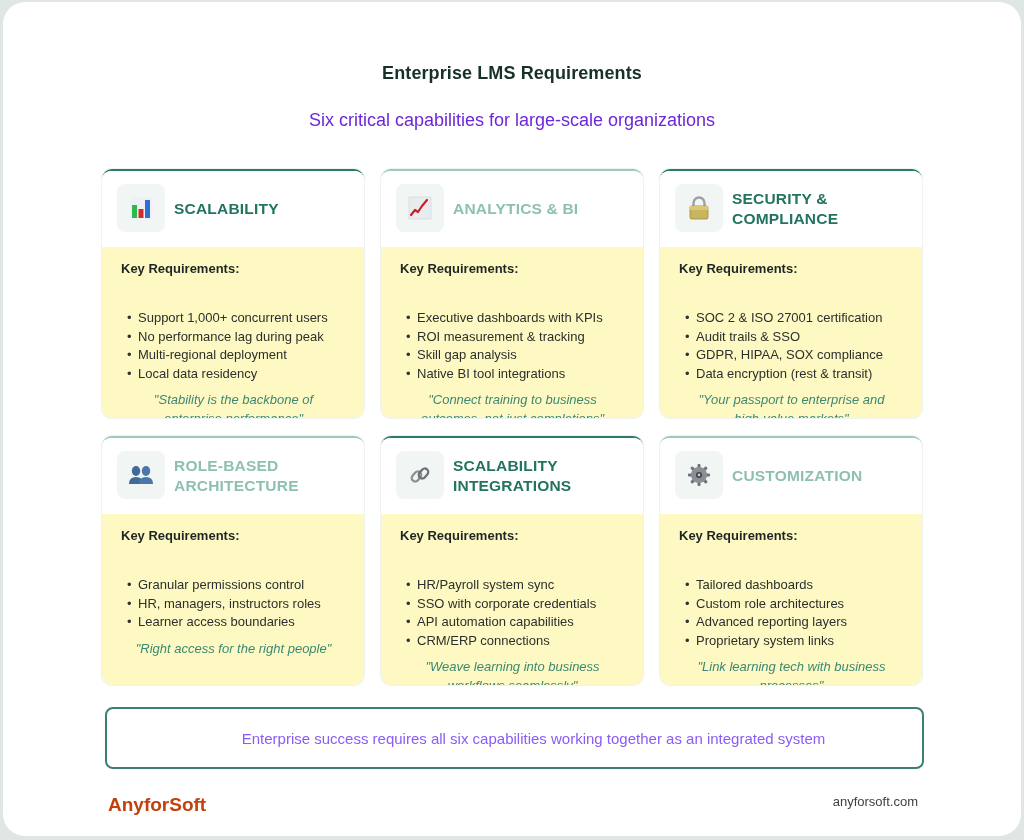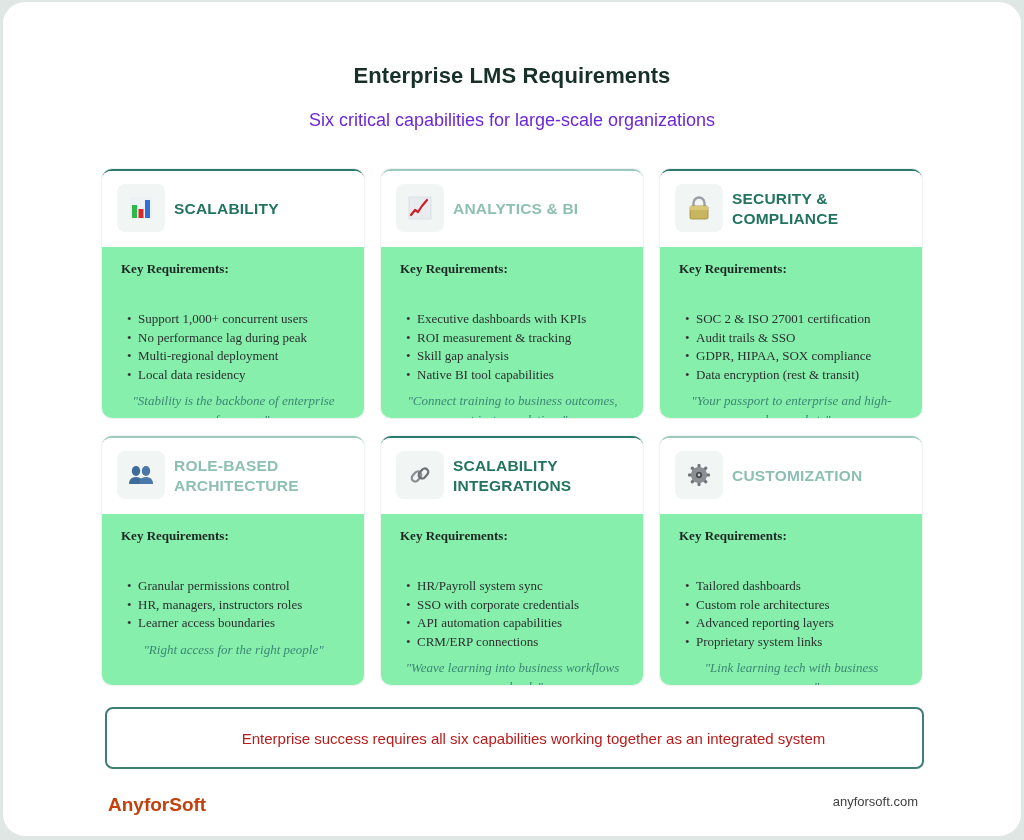--- a/index.html
+++ b/index.html
@@ -4,21 +4,21 @@
   <style>
     * { box-sizing: border-box; margin: 0; padding: 0; }
     html, body { width: 1024px; height: 840px; background: #dfe6e3; overflow: hidden; }
     body { font-family: "Liberation Sans", "DejaVu Sans", sans-serif; }
     .frame {
       position: absolute; left: 3px; top: 2px; width: 1018px; height: 834px;
       background: #ffffff; border-radius: 22px;
     }
     .title {
       position: absolute; left: 0; right: 0; top: 61px; text-align: center;
-      font-size: 22px; font-weight: 700; color: #173029; letter-spacing: 0.1px;
+      font-size: 18px; font-weight: 700; color: #173029; letter-spacing: 0.1px;
     }
     .subtitle {
       position: absolute; left: 0; right: 0; top: 108px; text-align: center;
       font-size: 18px; color: #6d28d9;
     }
     .card {
       position: absolute; width: 262px; height: 249px;
       border-radius: 10px; background: #ffffff;
       border-top: 2px solid #2b7a6c;
       box-shadow: 0 0 0 1px #eef2f0;
@@ -35,41 +35,40 @@
     }
     .card-title {
       position: absolute; left: 72px; top: 0; height: 76px; right: 8px;
       display: flex; align-items: center;
       font-size: 15.5px; font-weight: 700; color: #22735f; line-height: 20px;
       letter-spacing: 0.2px;
     }
     .card.faded .card-title { color: #8dbfb2; }
     .card-body {
       position: absolute; left: 0; right: 0; top: 76px; bottom: 0;
-      background: #86efac;
+      background: #fef9c3;
       padding: 14px 18px 0 19px;
-      font-family: Liberation Serif, serif;
     }
     .kr-label { font-size: 13px; font-weight: 700; color: #1e2624; margin-bottom: 9px; }
     .req-list { list-style: none; margin-top: 33px; }
     .req-list li {
       font-size: 13px; color: #2b2f2e; line-height: 18.5px; padding-left: 17px; position: relative;
     }
     .req-list li::before {
       content: "\2022"; position: absolute; left: 6px; top: 0; color: #333;
     }
     .quote {
       margin-top: 8px; text-align: center; font-style: italic;
       font-size: 13px; color: #3a8873; line-height: 18.5px; padding: 0 4px;
     }
     .banner {
       position: absolute; left: 102px; top: 705px; width: 819px; height: 62px;
       border: 2px solid #3d7f74; border-radius: 8px;
       display: flex; align-items: center; justify-content: center;
-      font-size: 15px; color: #b91c1c; padding-left: 38px;
+      font-size: 15px; color: #8b5cf6; padding-left: 38px;
     }
     .footer-left {
       position: absolute; left: 105px; top: 792px; font-size: 19px; color: #c2410c; font-weight: 700;
     }
     .footer-right {
       position: absolute; right: 103px; top: 792px; font-size: 13px; color: #404040;
     }
   </style>
 </head>
 <body>
@@ -112,21 +111,21 @@
         </svg>
       </div>
       <div class="card-title">ANALYTICS &amp; BI</div>
     </div>
     <div class="card-body">
       <div class="kr-label">Key Requirements:</div>
       <ul class="req-list">
         <li>Executive dashboards with KPIs</li>
         <li>ROI measurement &amp; tracking</li>
         <li>Skill gap analysis</li>
-        <li>Native BI tool capabilities</li>
+        <li>Native BI tool integrations</li>
       </ul>
       <div class="quote">"Connect training to business outcomes, not just completions"</div>
     </div>
   </div>
 
   <div class="card" style="left:657px; top:167px;">
     <div class="card-head">
       <div class="icon-box">
         <svg width="24" height="26" viewBox="0 0 24 26">
           <path d="M6.5 12 V8 a5.5 5.5 0 0 1 11 0 V12" fill="none" stroke="#9aa0a6" stroke-width="2.4"></path>

